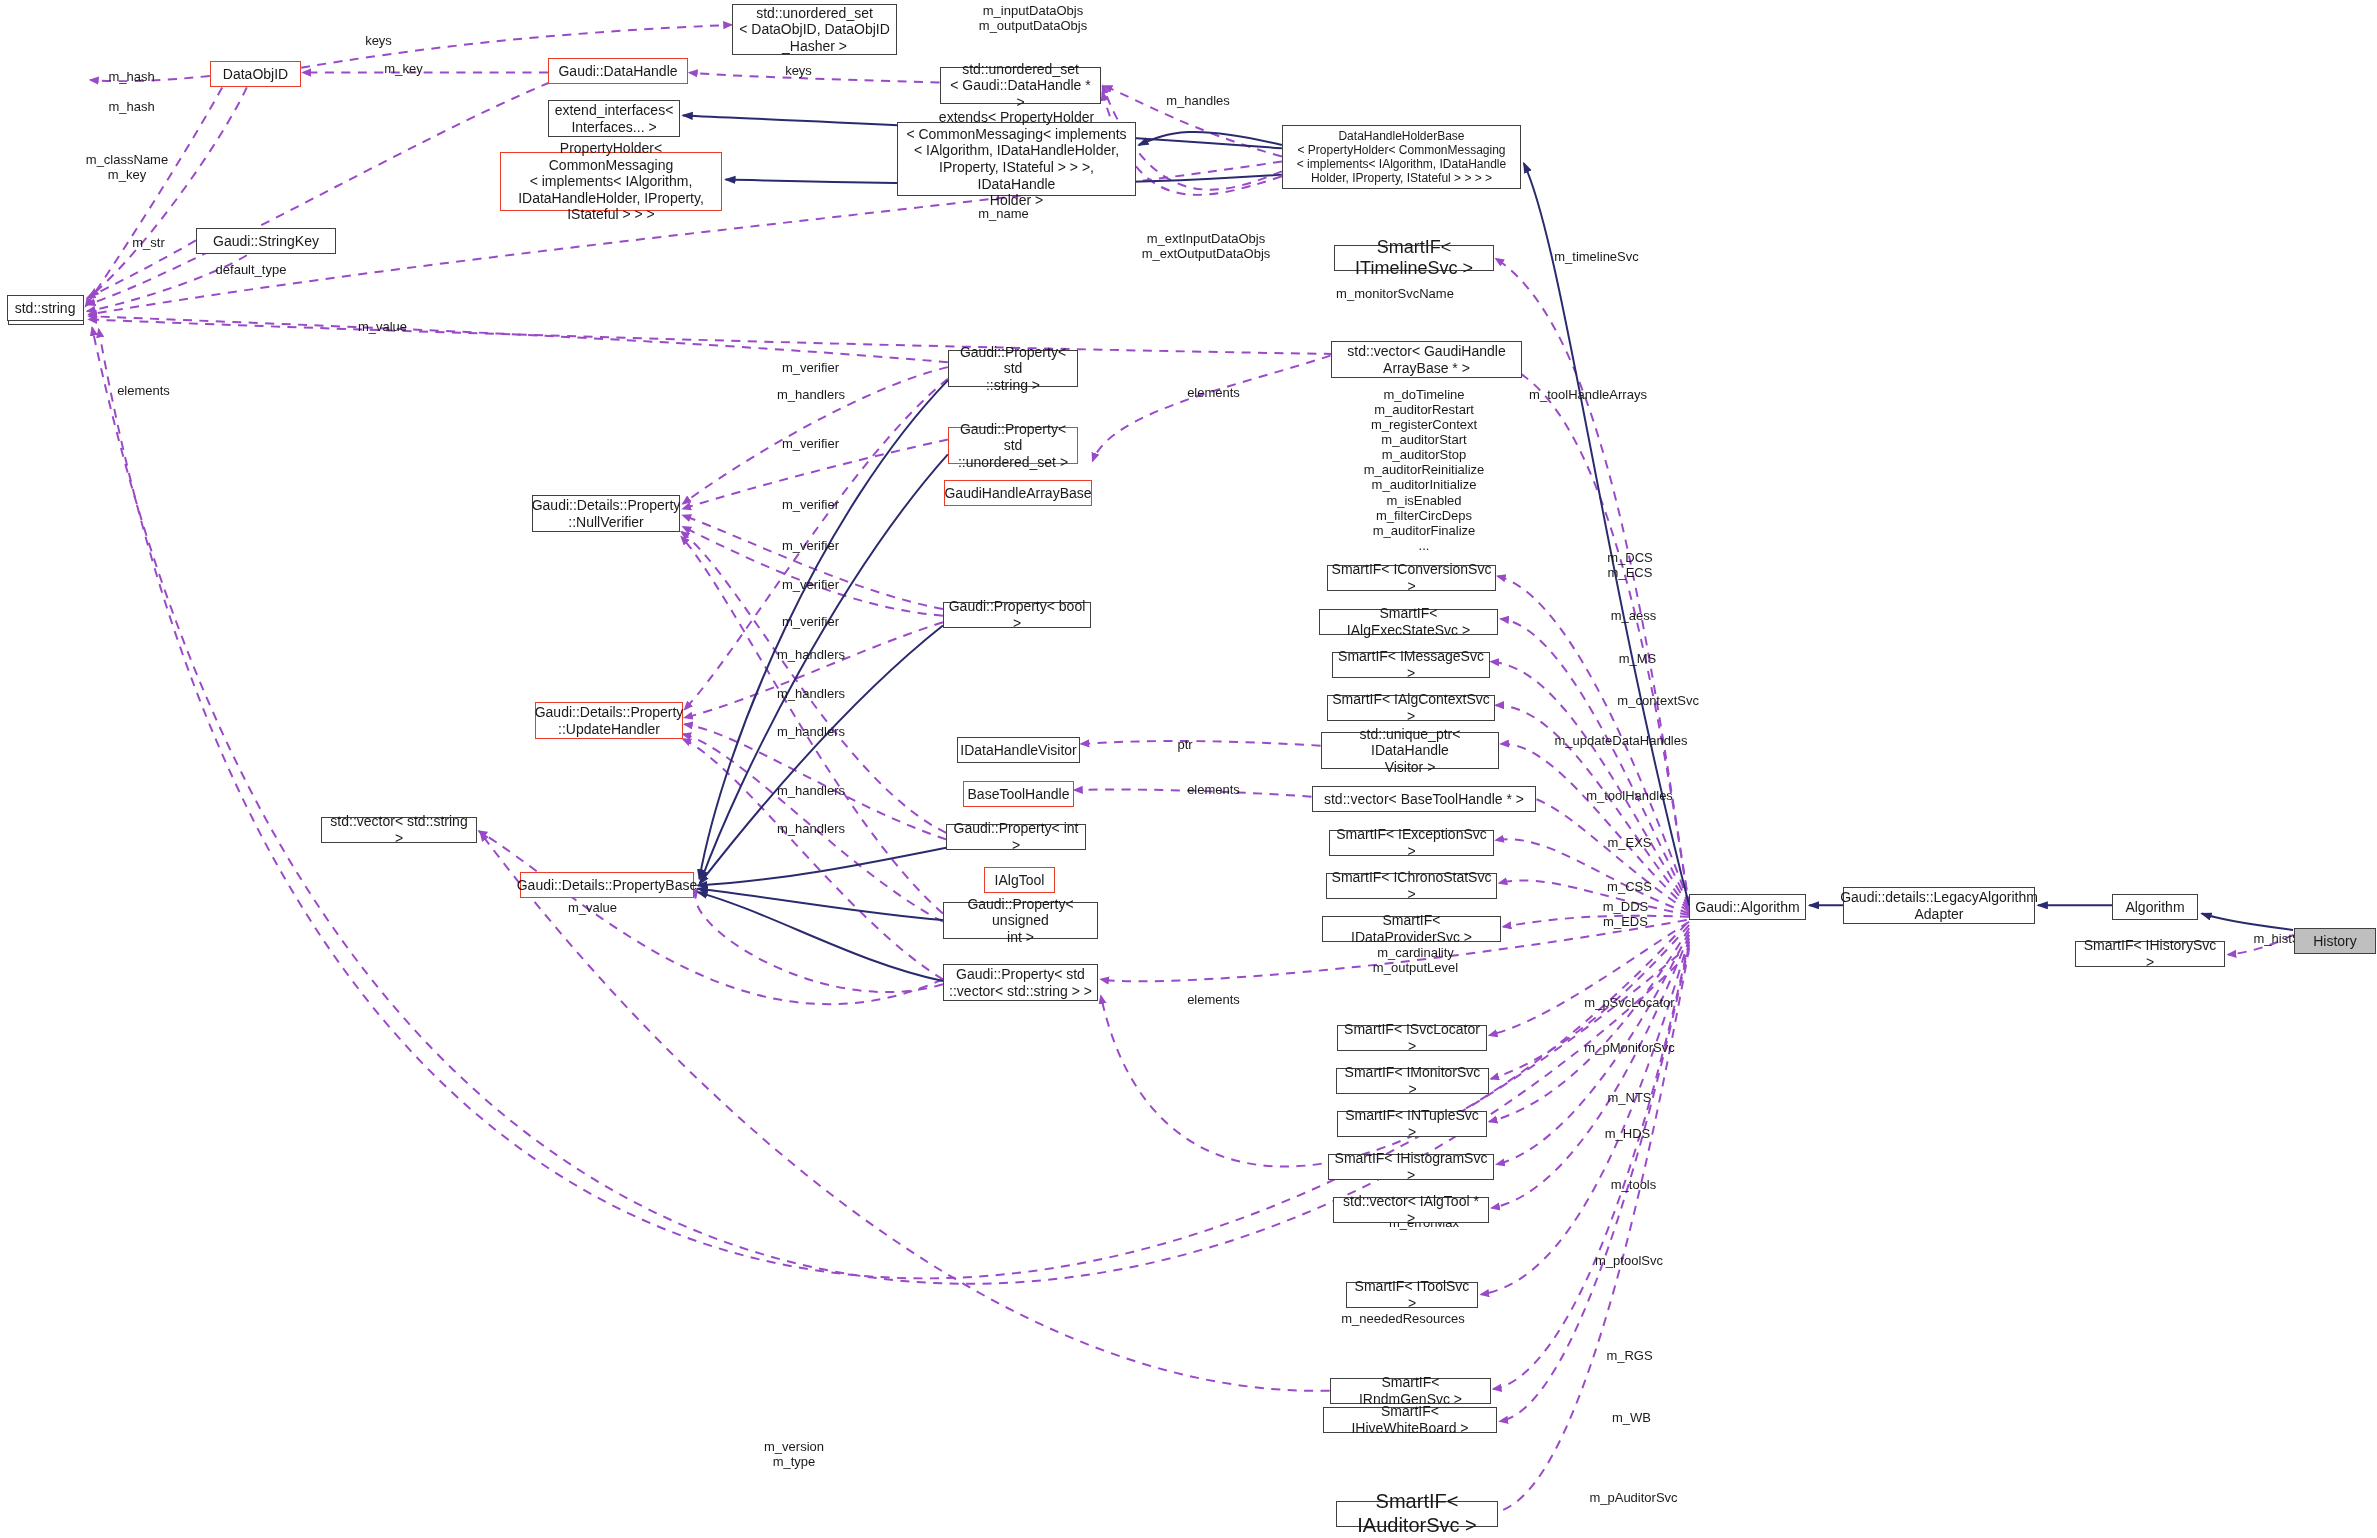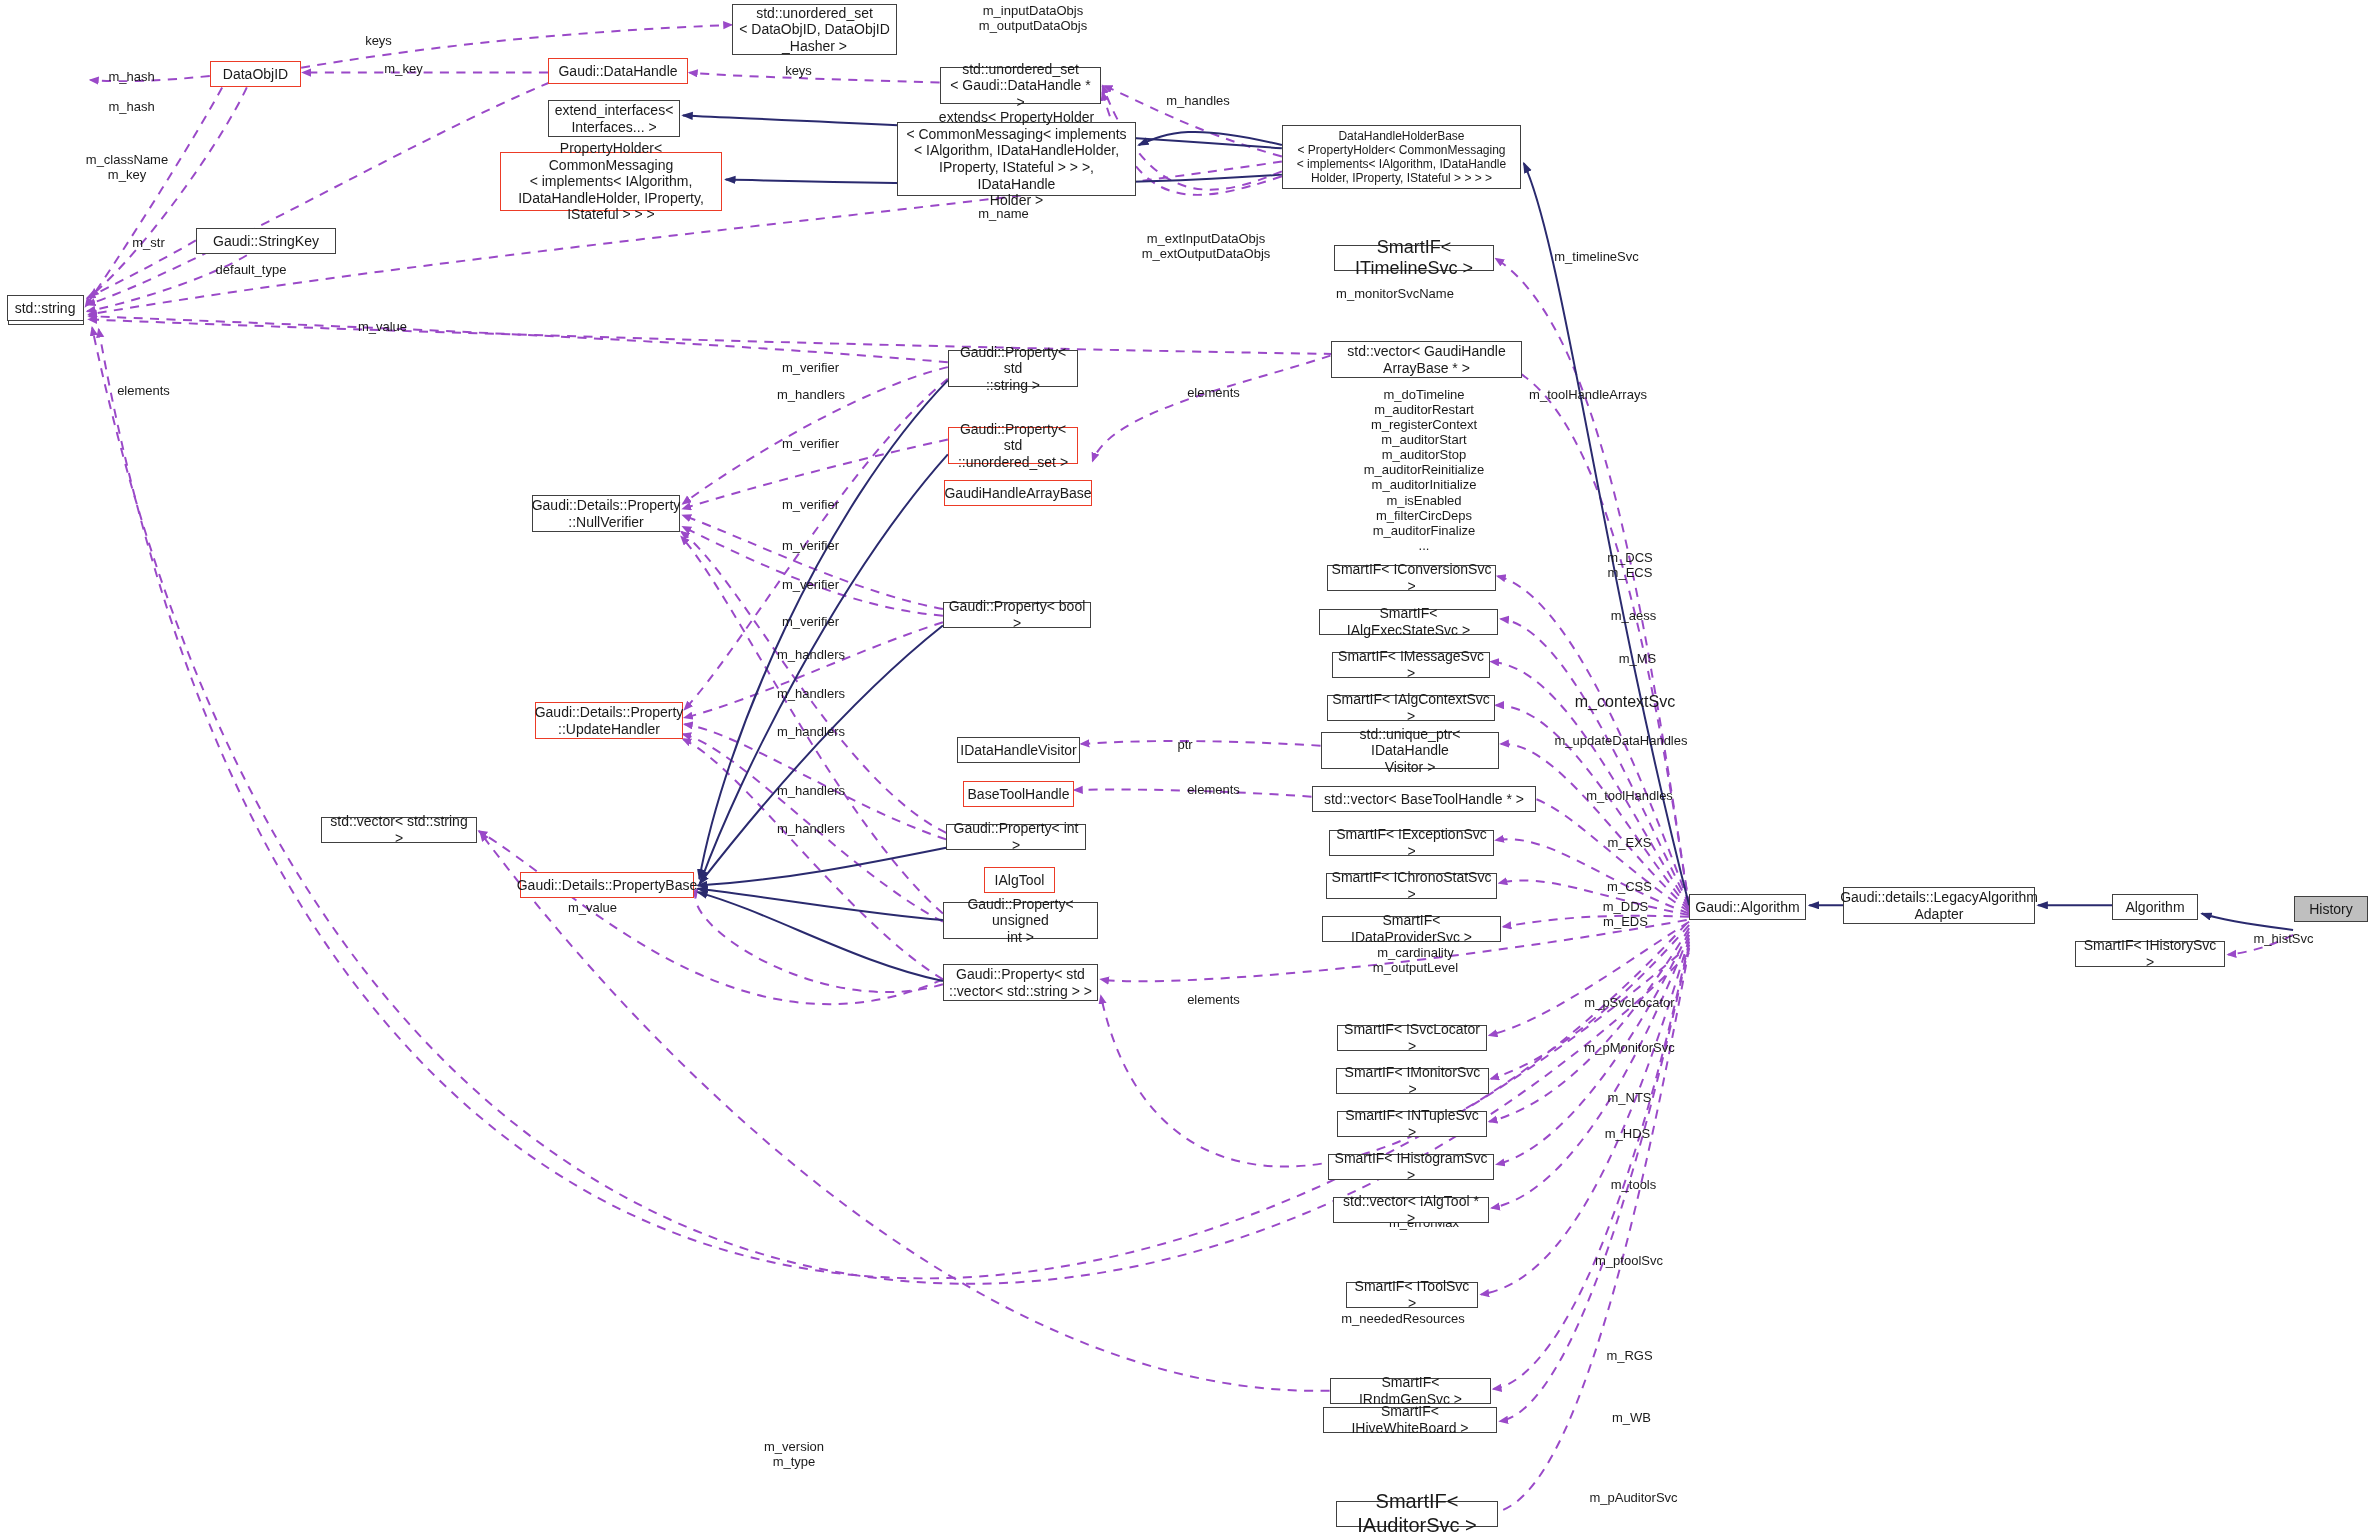--- a/index.html
+++ b/index.html
@@ -230,21 +230,21 @@
       <div class="node" style="left: 1333px; top: 1197px; width: 156px; height: 26px; font-size: 14px;">std::vector&lt; IAlgTool * &gt;</div>
       <div class="node" style="left: 1346px; top: 1282px; width: 132px; height: 26px; font-size: 14px;">SmartIF&lt; IToolSvc &gt;</div>
       <div class="node" style="left: 1330px; top: 1378px; width: 161px; height: 26px; font-size: 14px;">SmartIF&lt; IRndmGenSvc &gt;</div>
       <div class="node" style="left: 1323px; top: 1407px; width: 174px; height: 26px; font-size: 14px;">SmartIF&lt; IHiveWhiteBoard &gt;</div>
       <div class="node" style="left: 1336px; top: 1501px; width: 162px; height: 26px; font-size: 20px;">SmartIF&lt; IAuditorSvc &gt;</div>
       <div class="node" style="left: 1689px; top: 894px; width: 117px; height: 26px; font-size: 14px;">Gaudi::Algorithm</div>
       <div class="node" style="left: 1843px; top: 887px; width: 192px; height: 37px; font-size: 14px;">Gaudi::details::LegacyAlgorithm
 Adapter</div>
       <div class="node" style="left: 2112px; top: 894px; width: 86px; height: 26px; font-size: 14px;">Algorithm</div>
       <div class="node" style="left: 2075px; top: 941px; width: 150px; height: 26px; font-size: 14px;">SmartIF&lt; IHistorySvc &gt;</div>
-      <div class="node current" style="left: 2294px; top: 896px; width: 74px; height: 26px; font-size: 14px;">History</div>
+      <div class="node current" style="left: 2294px; top: 928px; width: 82px; height: 26px; font-size: 14px;">History</div>
     </div>
   <div id="labels-root">
       <div class="elabel" style="left: 934px; top: 3.3px; width: 198px; font-size: 13px;">m_inputDataObjs
 m_outputDataObjs</div>
       <div class="elabel" style="left: 329px; top: 33px; width: 99px; font-size: 13px;">keys</div>
       <div class="elabel" style="left: 749px; top: 63px; width: 99px; font-size: 13px;">keys</div>
       <div class="elabel" style="left: 82px; top: 69px; width: 99px; font-size: 13px;">m_hash</div>
       <div class="elabel" style="left: 354px; top: 61px; width: 99px; font-size: 13px;">m_key</div>
       <div class="elabel" style="left: 82px; top: 99px; width: 99px; font-size: 13px;">m_hash</div>
       <div class="elabel" style="left: 1132px; top: 93px; width: 132px; font-size: 13px;">m_handles</div>
@@ -277,21 +277,21 @@
 ...</div>
       <div class="elabel" style="left: 749px; top: 497px; width: 123px; font-size: 13px;">m_verifier</div>
       <div class="elabel" style="left: 749px; top: 538px; width: 123px; font-size: 13px;">m_verifier</div>
       <div class="elabel" style="left: 1564px; top: 550px; width: 132px; font-size: 13px;">m_DCS
 m_ECS</div>
       <div class="elabel" style="left: 749px; top: 577px; width: 123px; font-size: 13px;">m_verifier</div>
       <div class="elabel" style="left: 1572px; top: 608px; width: 123px; font-size: 13px;">m_aess</div>
       <div class="elabel" style="left: 749px; top: 614px; width: 123px; font-size: 13px;">m_verifier</div>
       <div class="elabel" style="left: 1576px; top: 651px; width: 123px; font-size: 13px;">m_MS</div>
       <div class="elabel" style="left: 745px; top: 647px; width: 132px; font-size: 13px;">m_handlers</div>
-      <div class="elabel" style="left: 1551px; top: 693px; width: 148px; font-size: 16px;">m_contextSvc</div>
+      <div class="elabel" style="left: 1551px; top: 693px; width: 148px; font-size: 13px; text-align: right;">m_contextSvc</div>
       <div class="elabel" style="left: 745px; top: 686px; width: 132px; font-size: 13px;">m_handlers</div>
       <div class="elabel" style="left: 1144px; top: 737px; width: 82px; font-size: 13px;">ptr</div>
       <div class="elabel" style="left: 1510px; top: 733px; width: 222px; font-size: 13px;">m_updateDataHandles</div>
       <div class="elabel" style="left: 745px; top: 724px; width: 132px; font-size: 13px;">m_handlers</div>
       <div class="elabel" style="left: 1152px; top: 782px; width: 123px; font-size: 13px;">elements</div>
       <div class="elabel" style="left: 1547px; top: 788px; width: 165px; font-size: 13px;">m_toolHandles</div>
       <div class="elabel" style="left: 745px; top: 783px; width: 132px; font-size: 13px;">m_handlers</div>
       <div class="elabel" style="left: 1568px; top: 835px; width: 123px; font-size: 13px;">m_EXS</div>
       <div class="elabel" style="left: 745px; top: 821px; width: 132px; font-size: 13px;">m_handlers</div>
       <div class="elabel" style="left: 1568px; top: 879px; width: 123px; font-size: 13px;">m_CSS</div>

